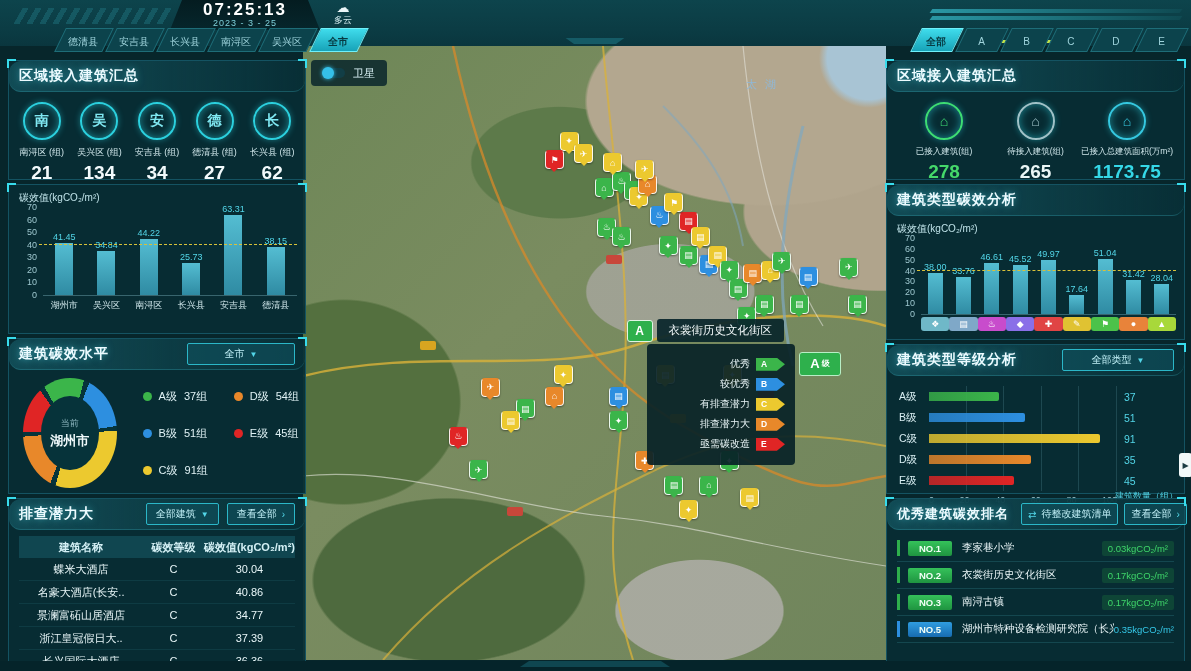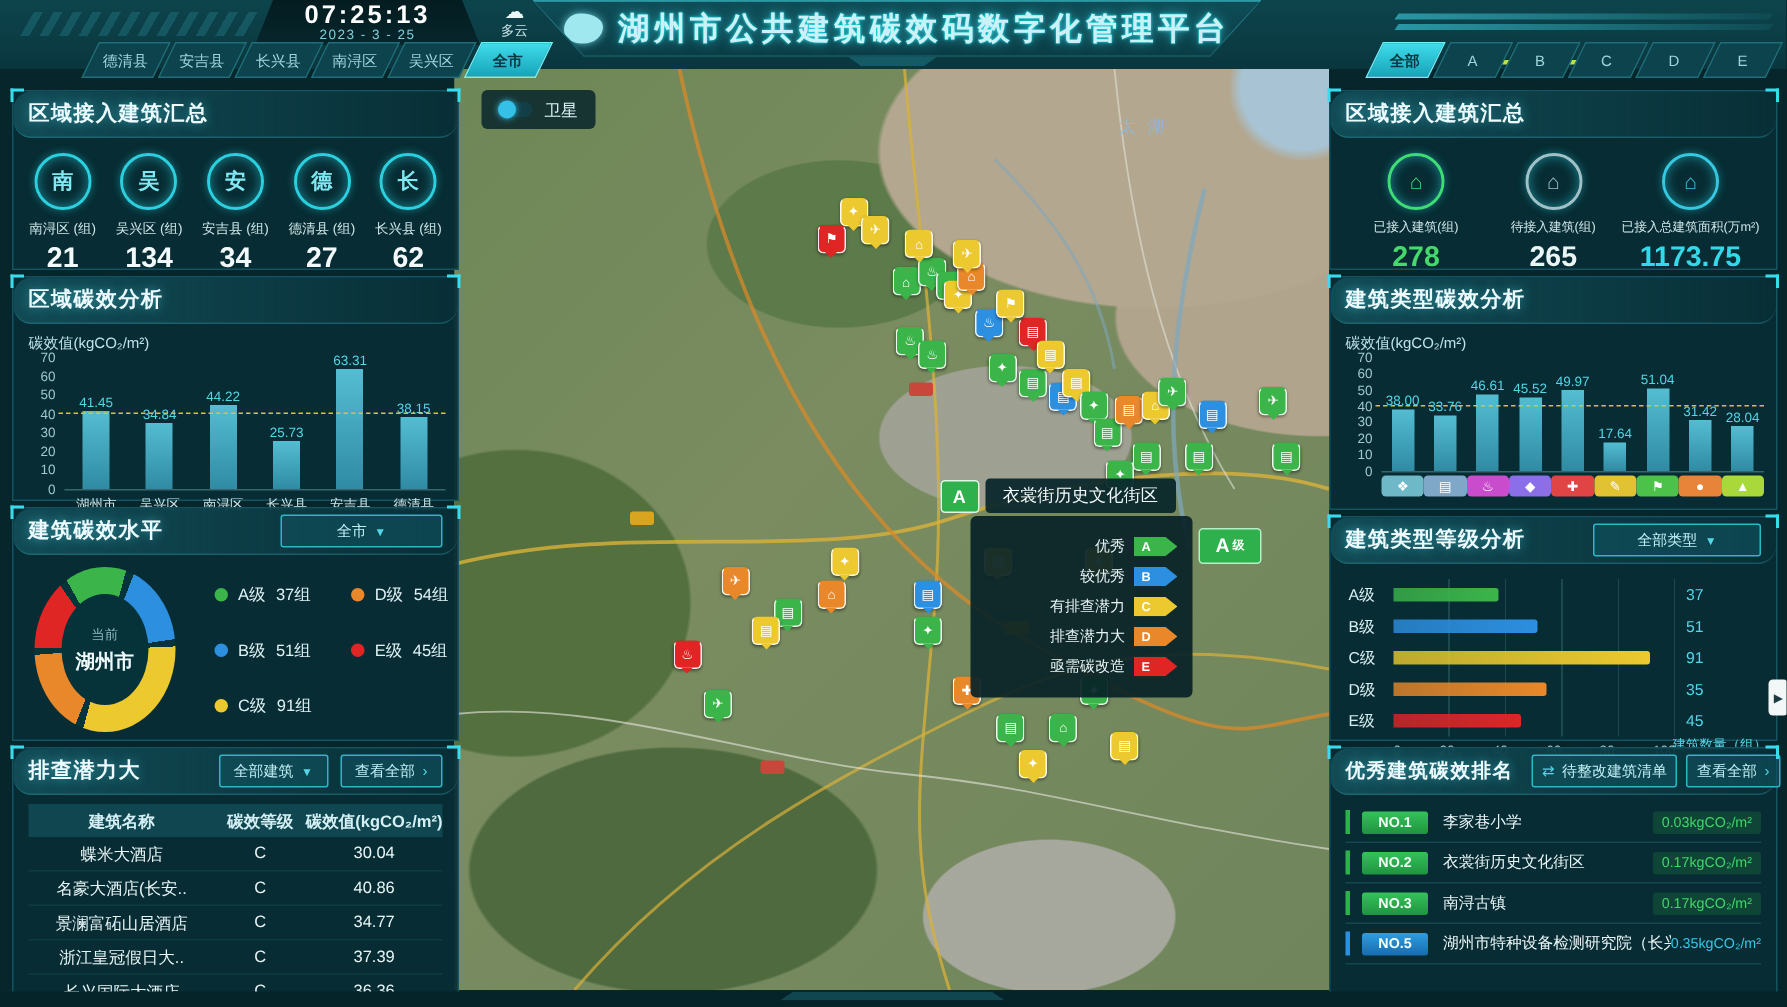--- a/index.html
+++ b/index.html
@@ -141,21 +141,21 @@
       linear-gradient(135deg,#6e8757 0%,#7a8c60 40%,#70855c 100%);
     cursor:grab;}
   .roads{position:absolute;inset:0;}
   .marker{position:absolute;width:17px;height:17px;border-radius:4px;border:1px solid rgba(255,255,255,.9);
       display:flex;align-items:center;justify-content:center;font-size:9px;color:#fff;
       box-shadow:0 1px 2px rgba(0,0,0,.4);cursor:pointer;z-index:6;}
   .marker::after{content:"";position:absolute;left:50%;top:100%;transform:translateX(-50%);
       border:4px solid transparent;border-top-color:inherit;}
   .shield{position:absolute;width:16px;height:9px;border-radius:2px;z-index:5;}
   .lake-label{position:absolute;font-size:11px;color:#8fb8d8;letter-spacing:8px;z-index:6;}
-  .sat-toggle{position:absolute;left:18px;top:14px;height:26px;background:rgba(8,38,44,.85);
+  .sat-toggle{position:absolute;left:8px;top:14px;height:26px;background:rgba(8,38,44,.85);
       border-radius:4px;display:flex;align-items:center;gap:8px;padding:0 12px;z-index:8;cursor:pointer;}
   .sw{width:22px;height:10px;border-radius:5px;background:#123e46;position:relative;}
   .sw::after{content:"";position:absolute;left:-1px;top:-1px;width:12px;height:12px;border-radius:50%;
       background:#35c0e8;box-shadow:0 0 4px #35c0e8;}
   .sat-label{font-size:11px;color:#d8f0f4;}
   .tooltip{position:absolute;display:flex;align-items:center;z-index:9;}
   .tip-grade{width:24px;height:20px;background:#2eb04c;border-radius:3px;color:#fff;font-weight:bold;
       font-size:12px;display:flex;align-items:center;justify-content:center;border:1px solid #dff5e4;}
   .tip-box{margin-left:4px;background:rgba(9,38,43,.93);border-radius:3px;padding:4px 12px;
       font-size:11.5px;color:#f4fbfc;white-space:nowrap;}
@@ -178,26 +178,20 @@
 
 <div class="header">
   <div class="hdr-hatch"></div>
   <div class="timeblock">
     <div class="time">07:25:13</div>
     <div class="date">2023 - 3 - 25</div>
   </div>
   <div class="weather">
     <div class="cloud">☁</div>
     <div class="wtxt">多云</div>
-  </div>
-  <div class="banner">
-    <div class="banner-in">
-      <div class="logo-blob"></div>
-      <div class="app-title">湖州市公共建筑碳效码数字化管理平台</div>
-    </div>
   </div>
   <div class="banner-notch"></div>
   <div class="hdr-decor-right">
       <i></i>
       <i></i>
     </div>
   <div class="hdr-dash"></div>
 </div>
 <div class="tabs tabs-left" id="left-tabs">
     <div class="tab wide"><span>德清县</span></div>
@@ -346,23 +340,20 @@
       </div>
       <div class="sumitem">
         <div class="sumcircle">长</div>
         <div class="sumlabel">长兴县 (组)</div>
         <div class="sumvalue">62</div>
       </div>
     </div>
 </div>
 
 <div class="panel" style="left:8px;top:184px;width:296px;height:148px;">
-  <div class="phead">
-      <div class="ptitle">区域碳效分析</div>
-    </div>
   <div class="ylab" id="region-ylab">碳效值(kgCO₂/m²)</div>
   <div id="region-chart">
       <div class="vchart">
         <div class="vticks">
           <span style="bottom: 12px;">0</span>
           <span style="bottom: 24.5714px;">10</span>
           <span style="bottom: 37.1429px;">20</span>
           <span style="bottom: 49.7143px;">30</span>
           <span style="bottom: 62.2857px;">40</span>
           <span style="bottom: 74.8571px;">50</span>

